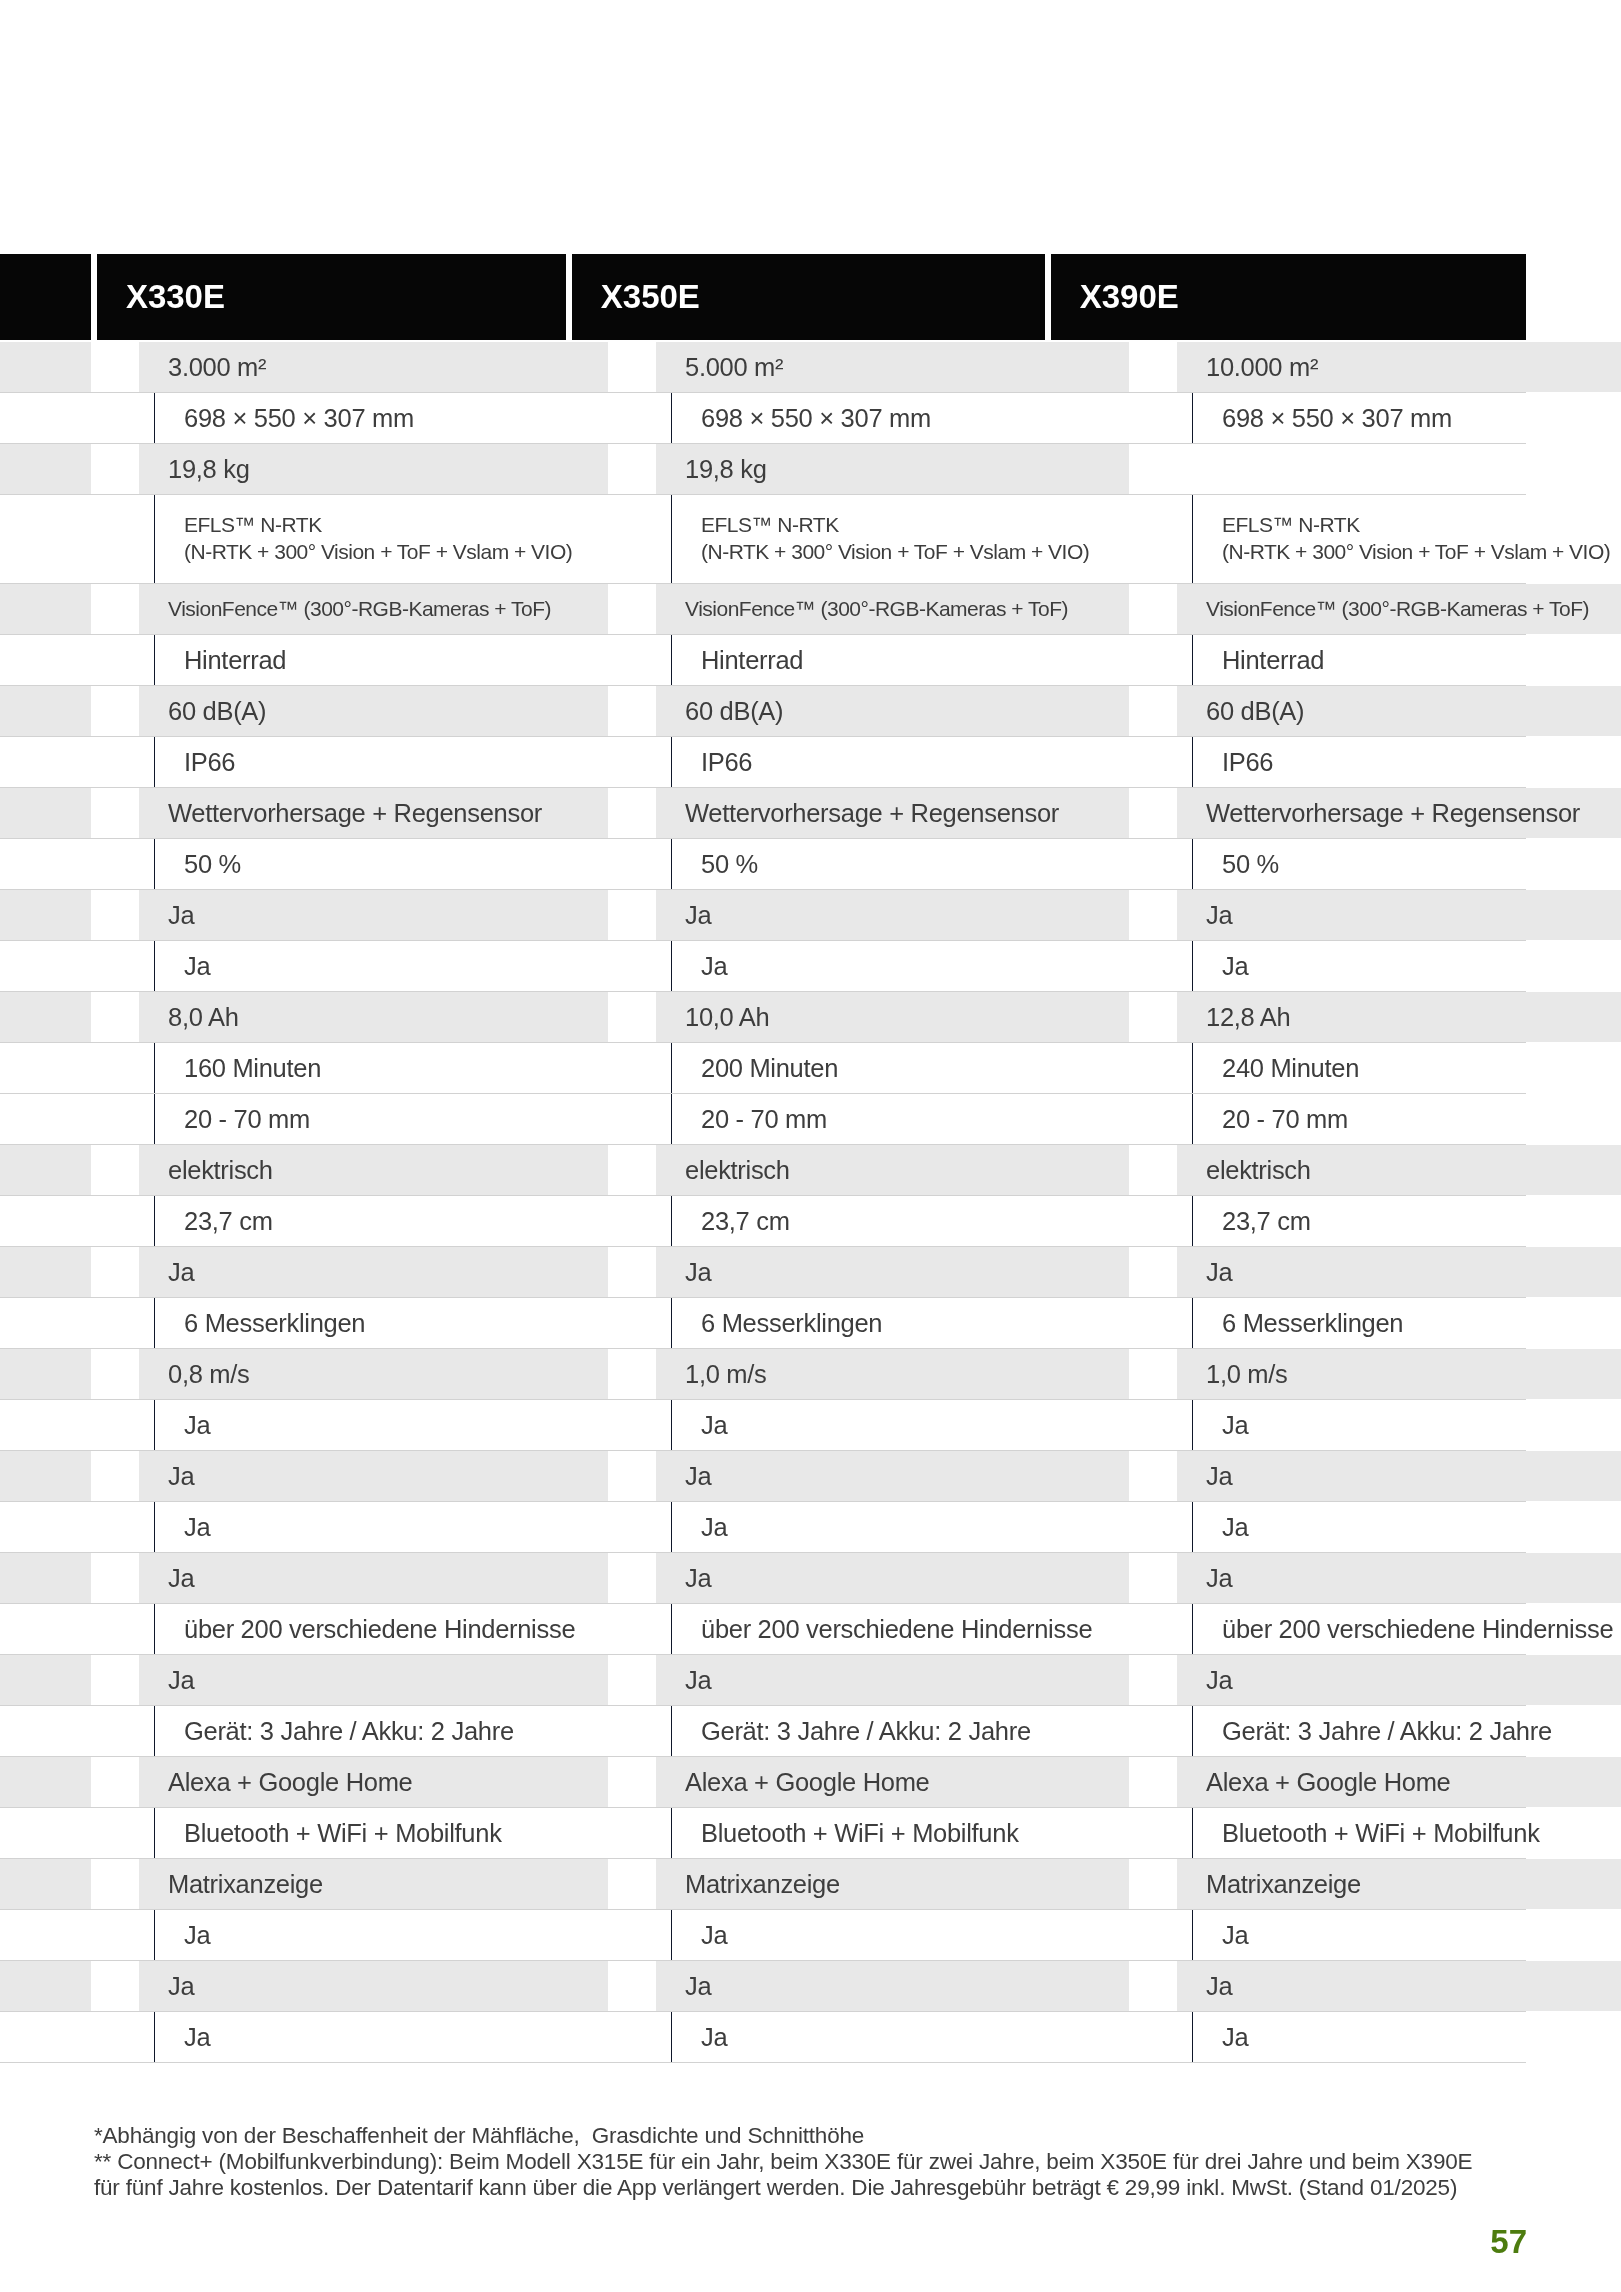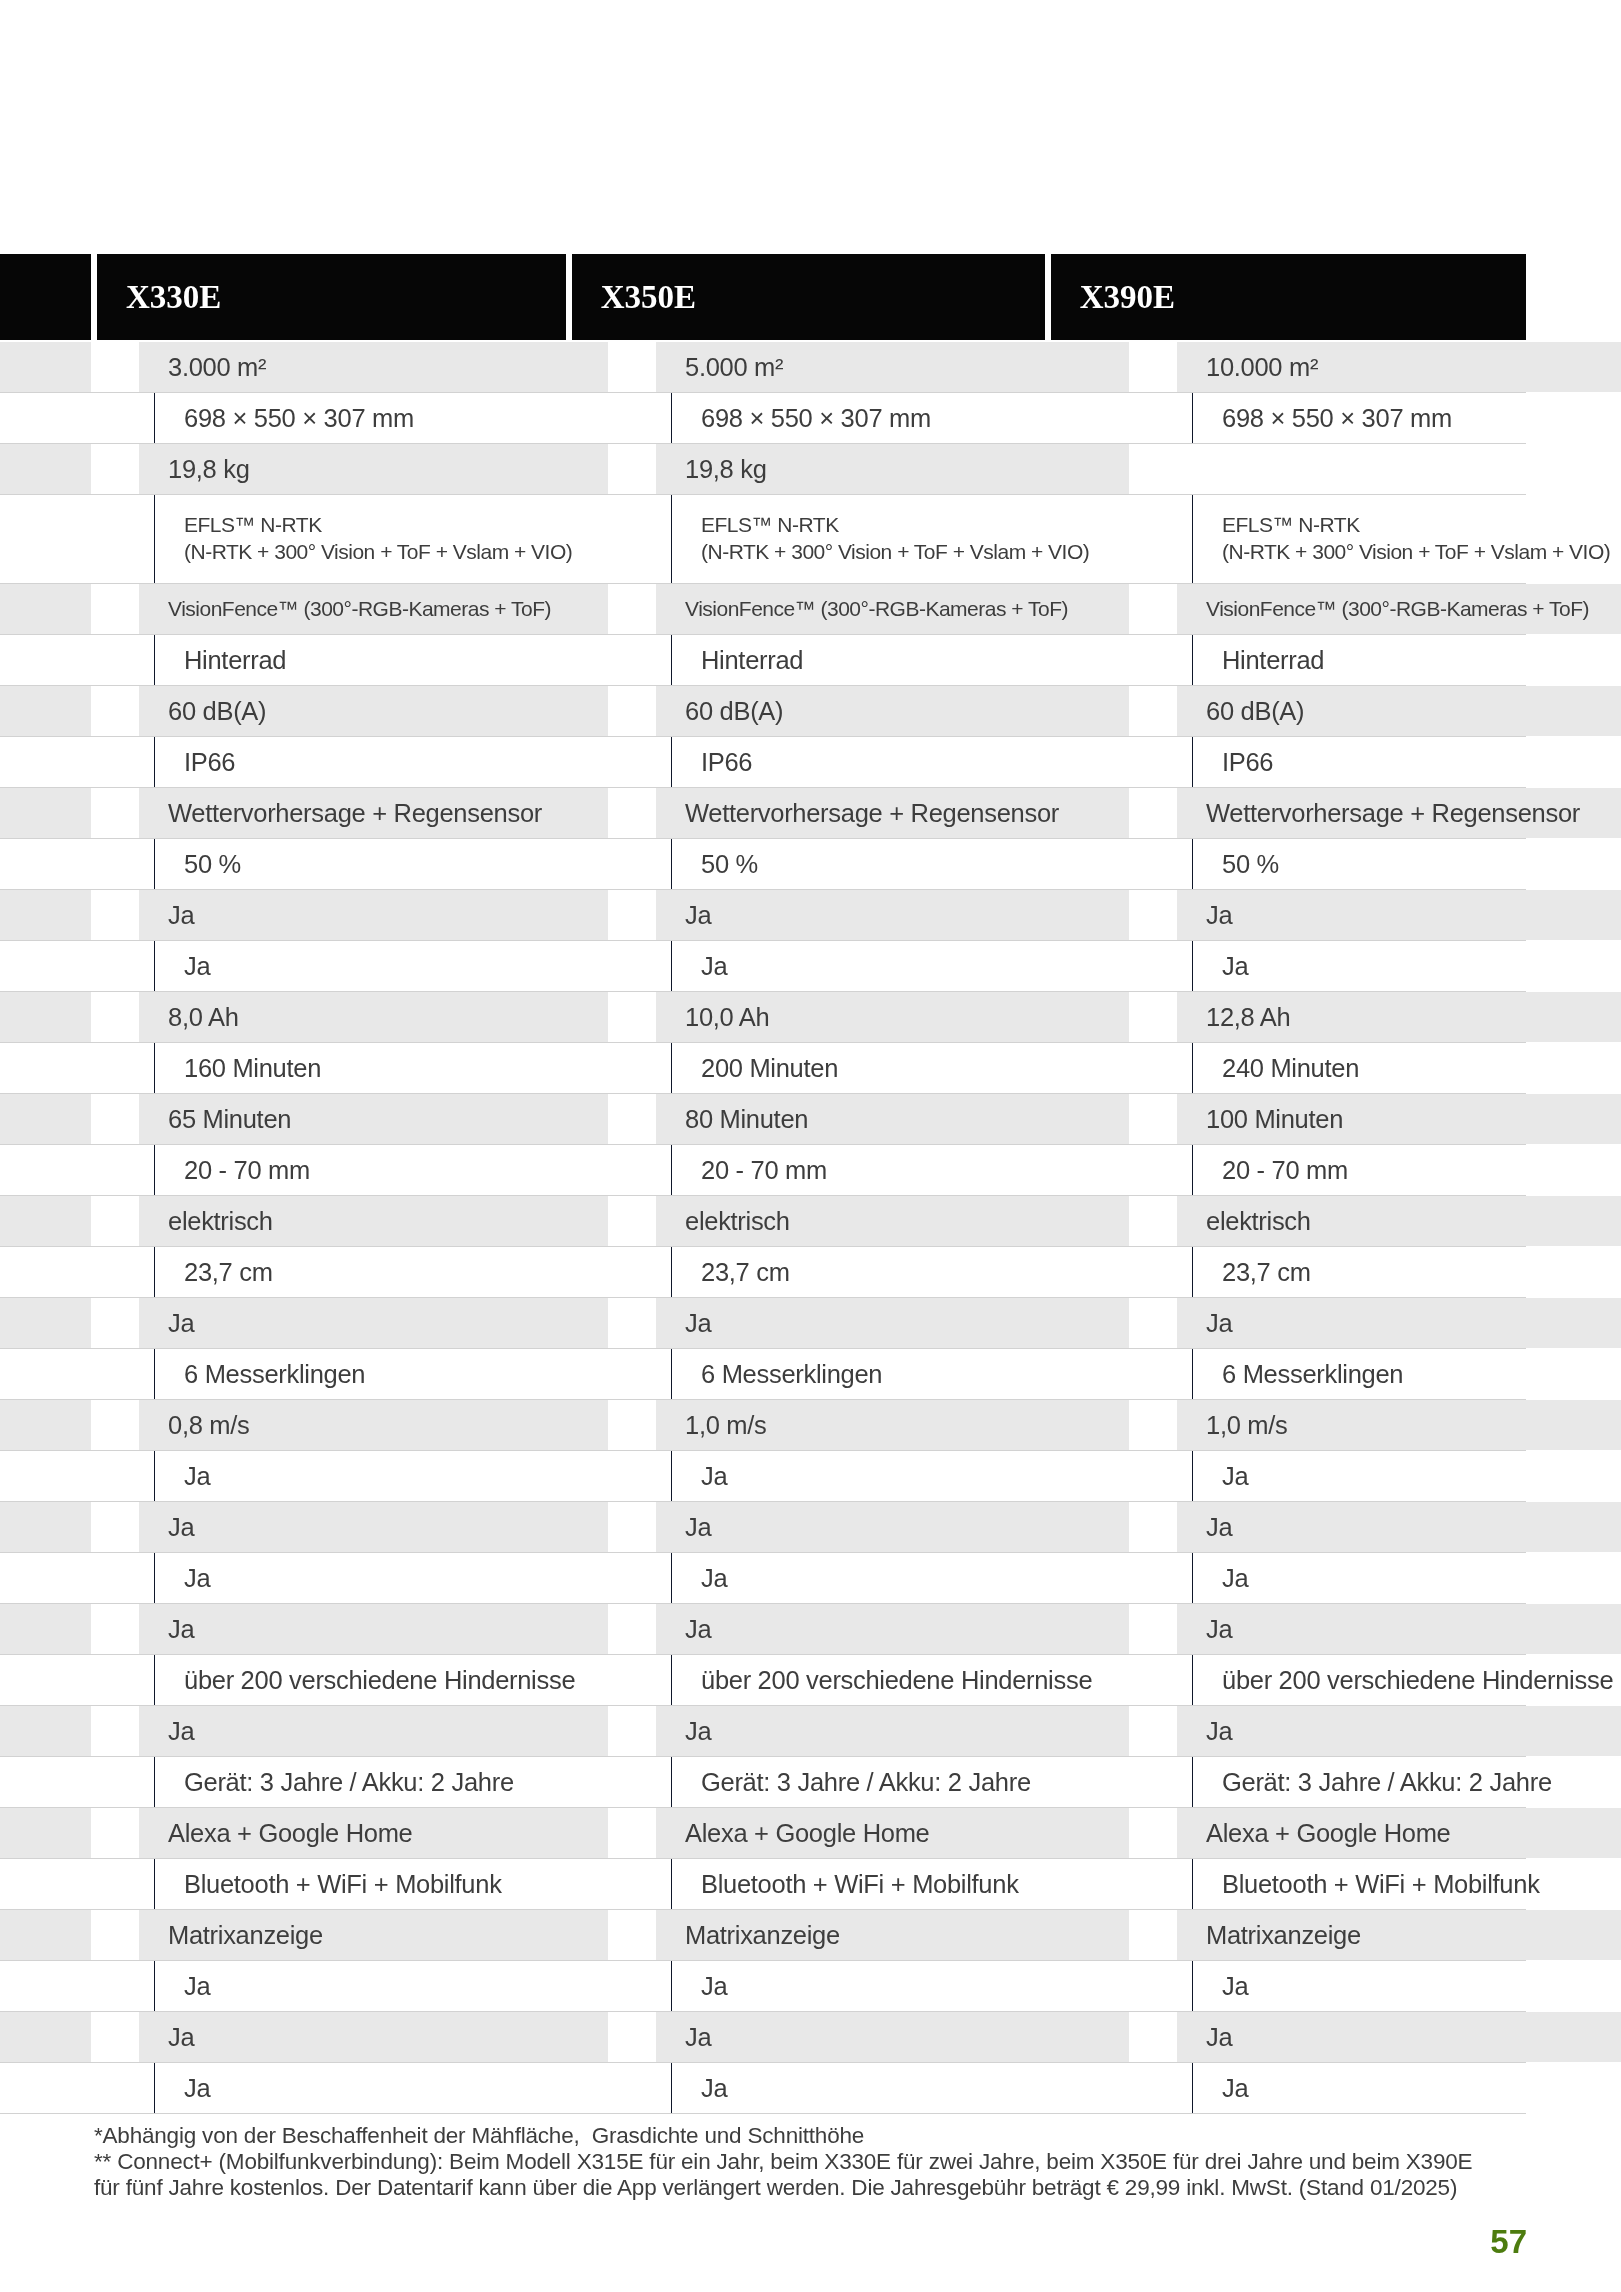--- a/index.html
+++ b/index.html
@@ -32,21 +32,20 @@
   }
   .header-cell {
     background: #060606;
     color: #ffffff;
     font-weight: bold;
     font-size: 33px;
     display: flex;
     align-items: center;
     padding-left: 29px;
     box-sizing: border-box;
-    font-family: Liberation Serif, serif;
   }
   .header-cell.stub { padding-left: 0; }
   .row {
     height: 51px;
     border-bottom: 1px solid #d2d2d2;
     gap: 48px;
   }
   .row.tall { height: 89px; }
   .cell {
     display: flex;
@@ -181,26 +180,20 @@
           <div class="cell">8,0 Ah</div>
           <div class="cell">10,0 Ah</div>
           <div class="cell">12,8 Ah</div>
         </div>
         <div class="row white">
           <div class="cell stub"></div>
           <div class="cell">160 Minuten</div>
           <div class="cell">200 Minuten</div>
           <div class="cell">240 Minuten</div>
         </div>
-        <div class="row gray">
-          <div class="cell stub"></div>
-          <div class="cell">65 Minuten</div>
-          <div class="cell">80 Minuten</div>
-          <div class="cell">100 Minuten</div>
-        </div>
         <div class="row white">
           <div class="cell stub"></div>
           <div class="cell">20 - 70 mm</div>
           <div class="cell">20 - 70 mm</div>
           <div class="cell">20 - 70 mm</div>
         </div>
         <div class="row gray">
           <div class="cell stub"></div>
           <div class="cell">elektrisch</div>
           <div class="cell">elektrisch</div>

